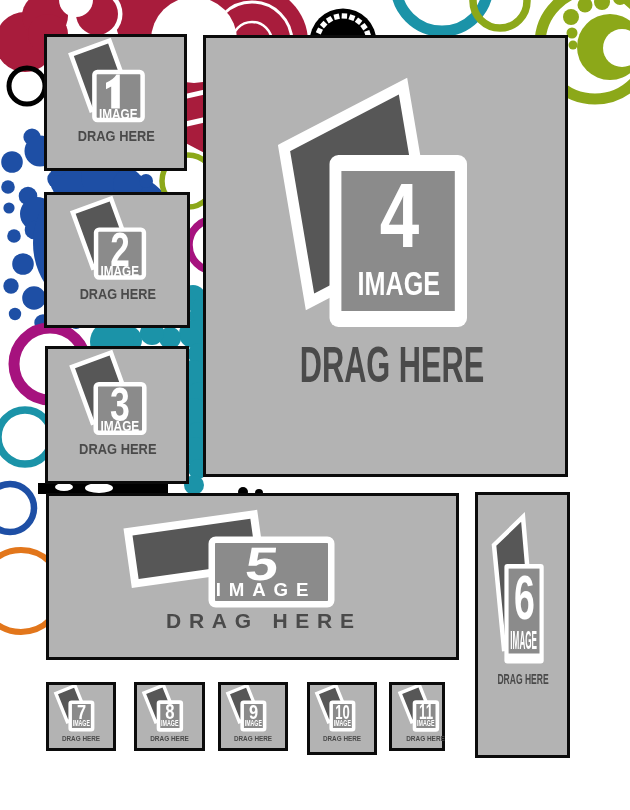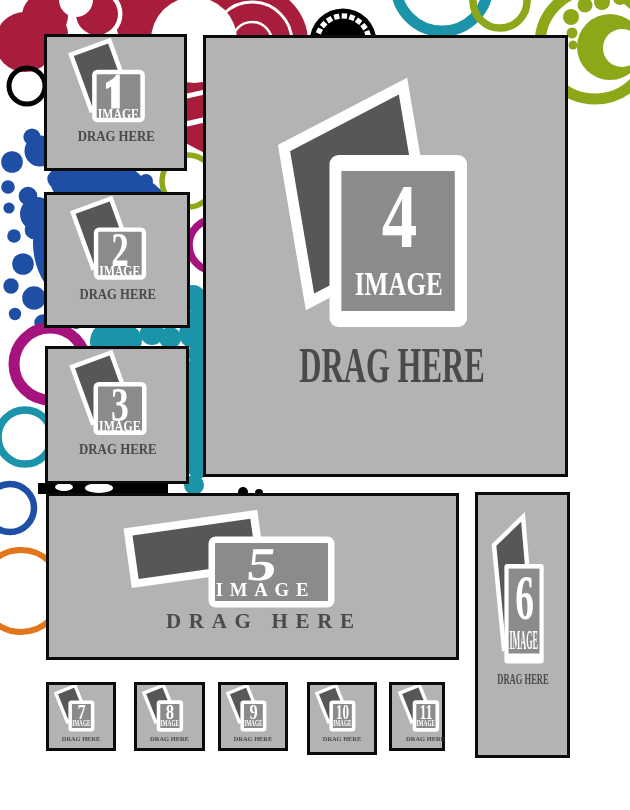--- a/index.html
+++ b/index.html
@@ -1,16 +1,16 @@
 <!DOCTYPE html>
 <html><head>
 <meta charset="utf-8">
 <style>
 html,body{margin:0;padding:0;background:#fff;}
-#page{position:relative;width:630px;height:810px;overflow:hidden;background:#fff;font-family:Liberation Serif, serif;}
+#page{position:relative;width:630px;height:810px;overflow:hidden;background:#fff;font-family:Liberation Sans, sans-serif;}
 .box{position:absolute;background:#b3b3b3;border:3px solid #0b0b0b;box-sizing:border-box;}
 .box svg{position:absolute;left:0;top:0;}
 </style>
 </head>
 <body>
 <div id="page">
 
 <svg width="630" height="810" viewBox="0 0 630 810" style="position:absolute;left:0;top:0">
 
   <g>

